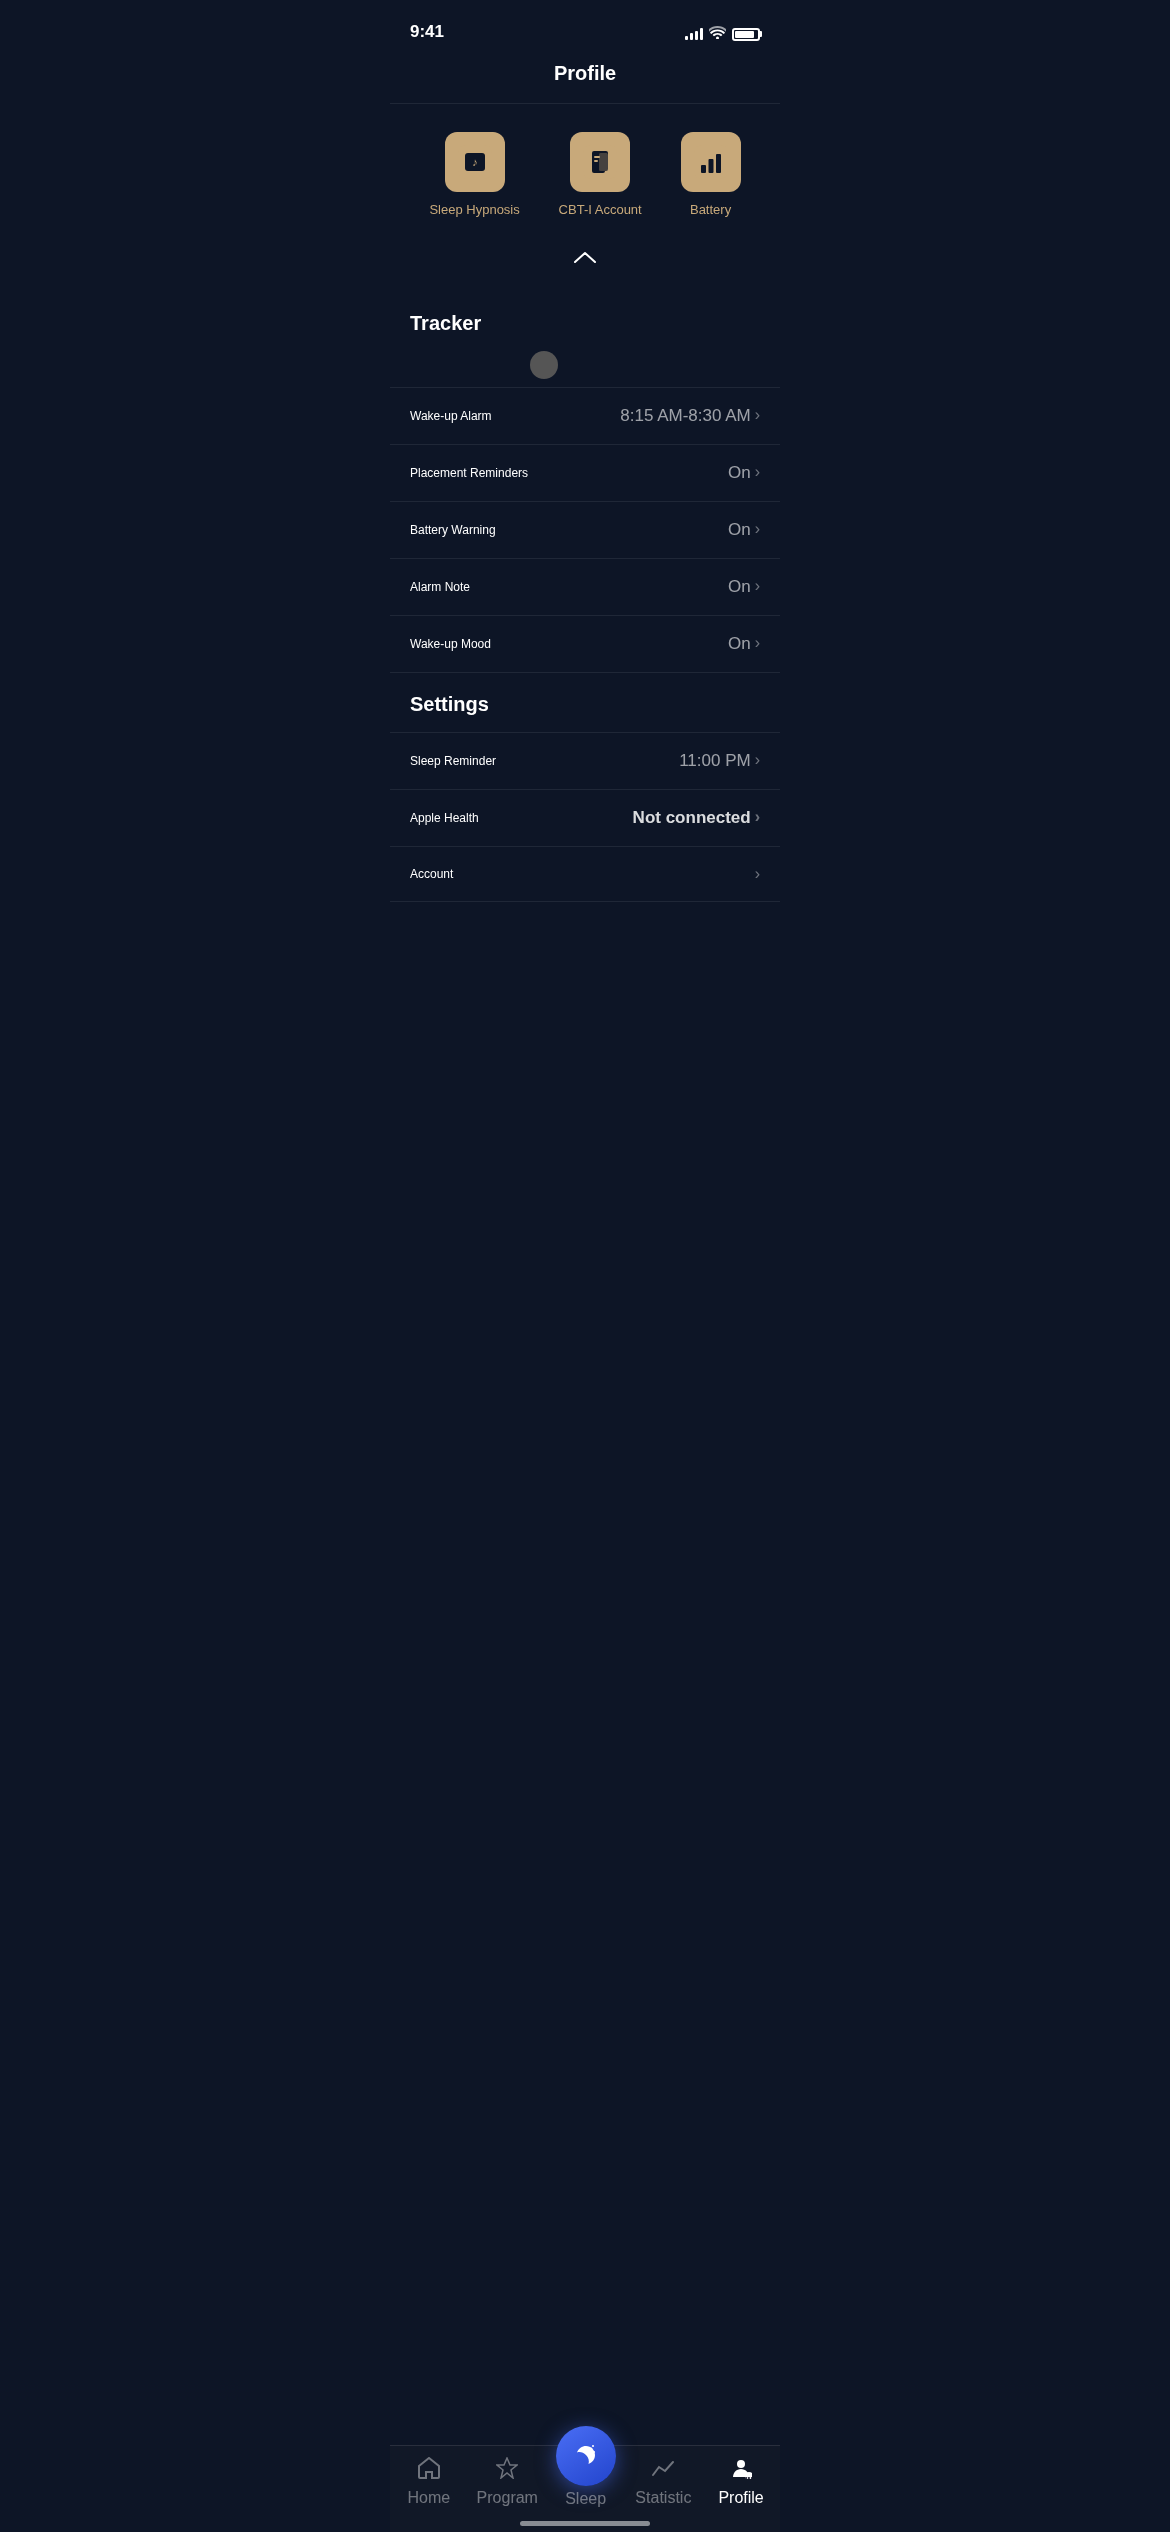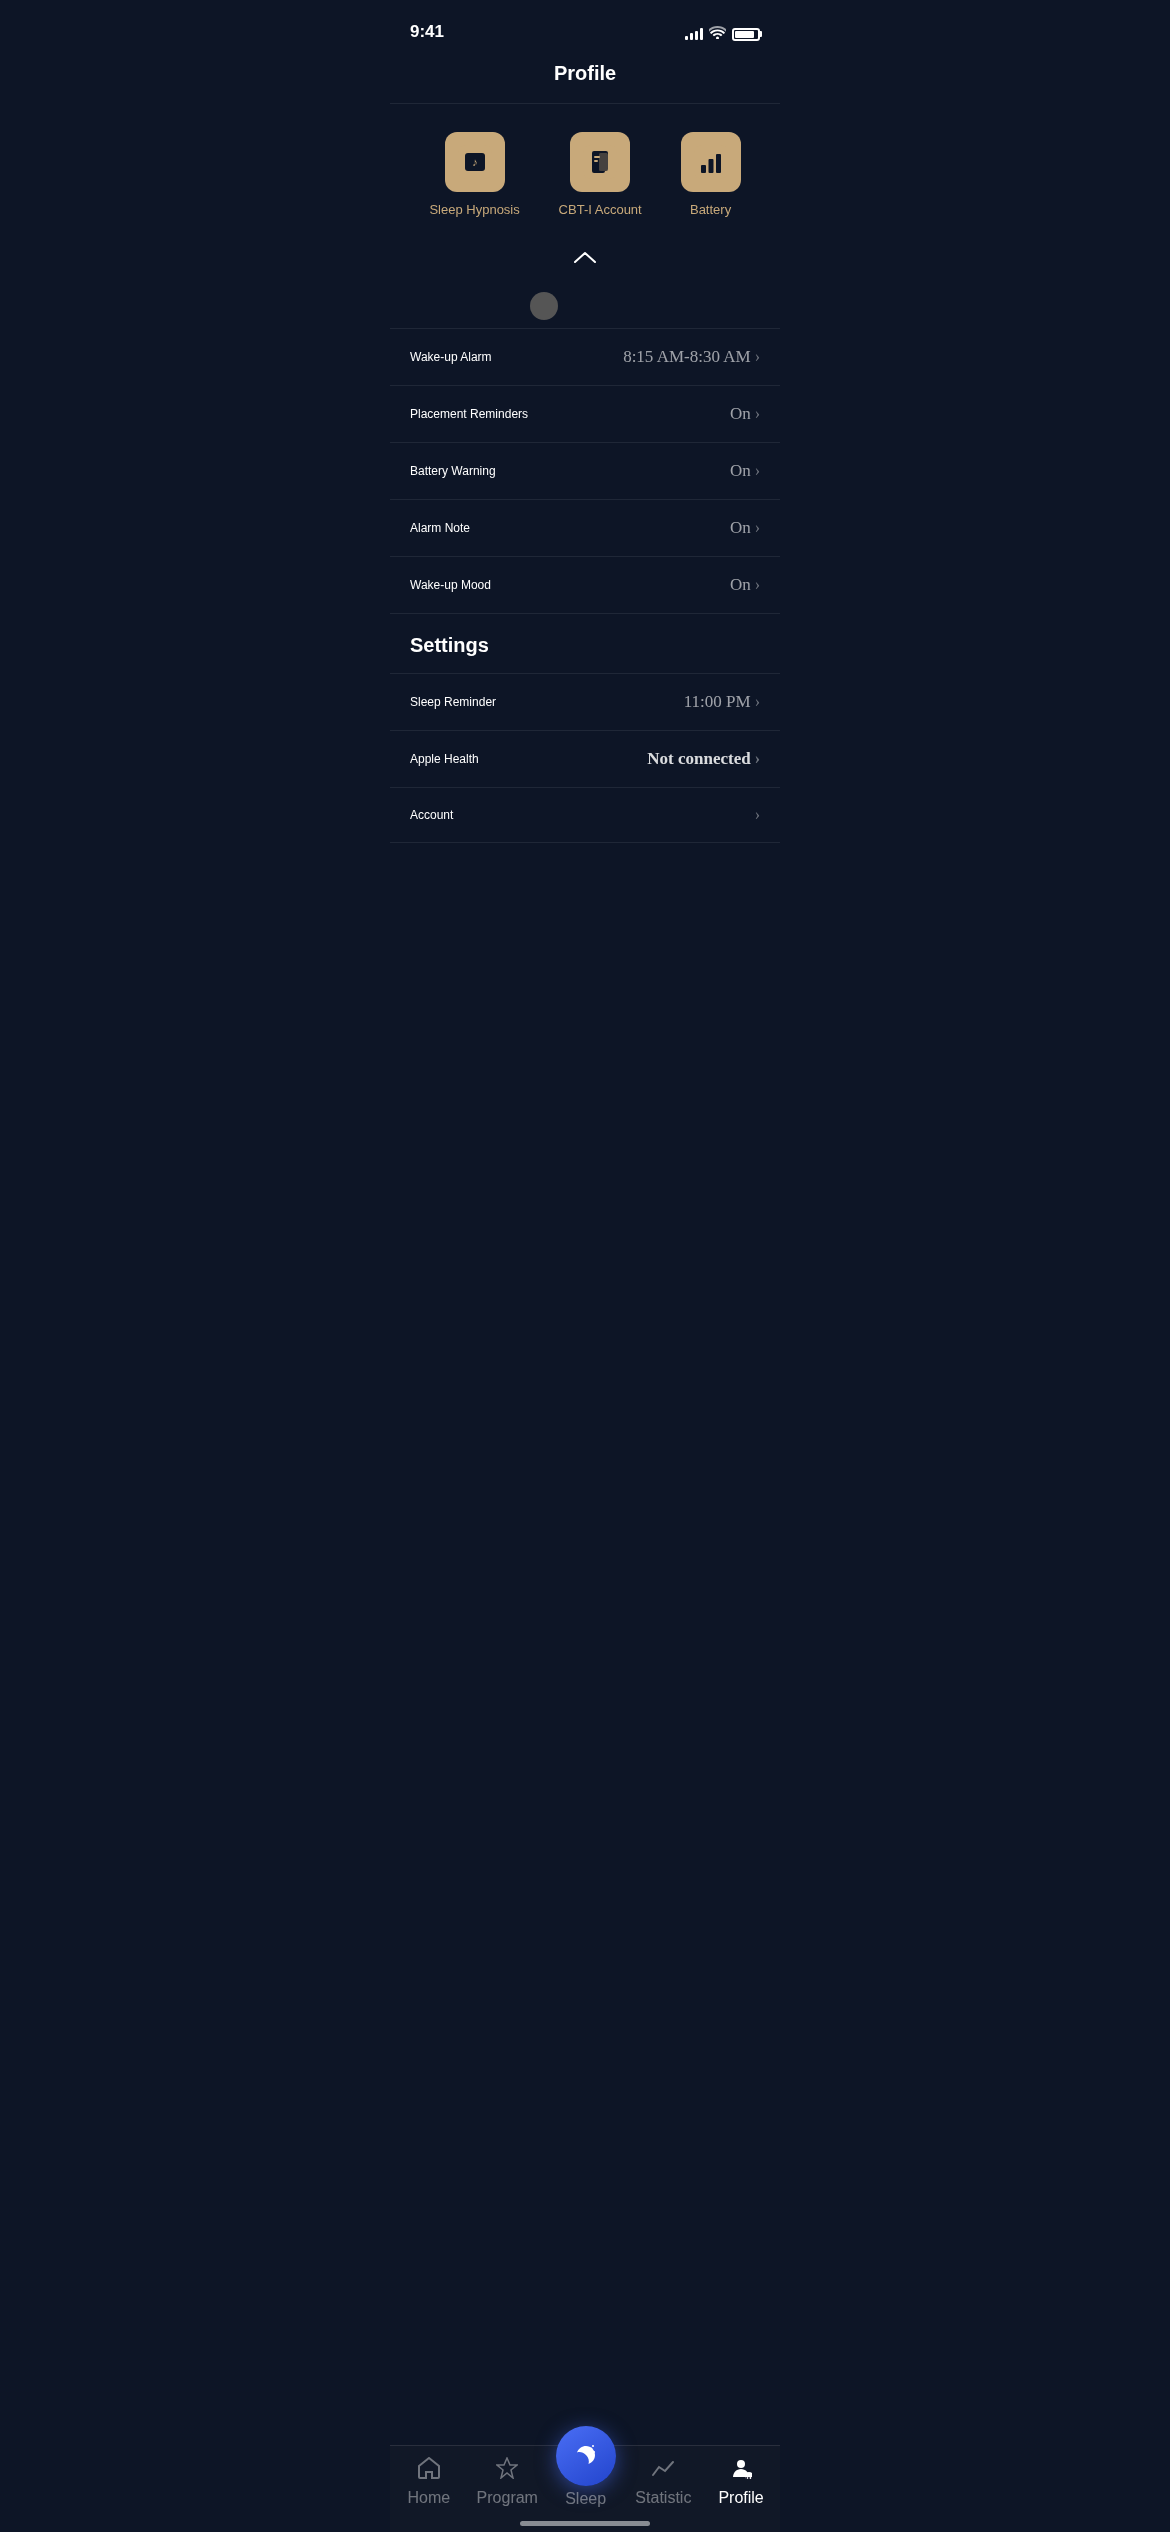--- a/index.html
+++ b/index.html
@@ -153,25 +153,23 @@
       border-bottom: 1px solid rgba(255,255,255,0.08);
     }
 
     .item-label {
       font-size: 12px;
       color: #ffffff;
     }
 
     .item-value {
       display: flex;
-      align-items: center;
       gap: 4px;
       font-size: 17px;
       color: rgba(255,255,255,0.6);
-      font-family: Liberation Serif, serif;
     }
 
     .item-value.not-connected {
       color: rgba(255,255,255,0.85);
       font-weight: 600;
     }
 
     .chevron-right {
       color: rgba(255,255,255,0.4);
       font-size: 16px;
@@ -321,20 +319,21 @@
       <span class="feature-label">Battery</span>
     </div>
   </div>
 
   <div class="chevron-up">
     <svg width="22" height="12" viewBox="0 0 22 12" fill="none">
       <path d="M1 11L11 2L21 11" stroke="white" stroke-width="2" stroke-linecap="round" stroke-linejoin="round"></path>
     </svg>
   </div>
 
+  <div class="section-title">Tracker</div>
 
   <div class="toggle-bubble"></div>
 
   <div>
     <div class="list-item">
       <span class="item-label">Wake-up Alarm</span>
       <div class="item-value">
         <span>8:15 AM-8:30 AM</span>
         <span class="chevron-right">›</span>
       </div>

